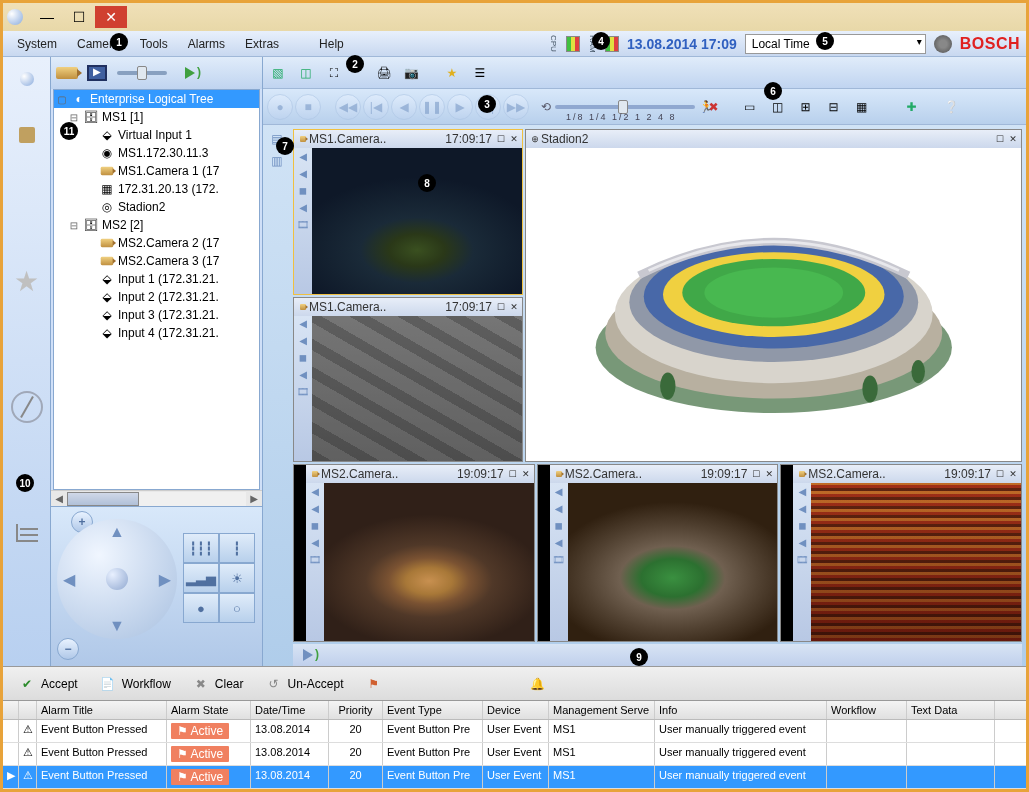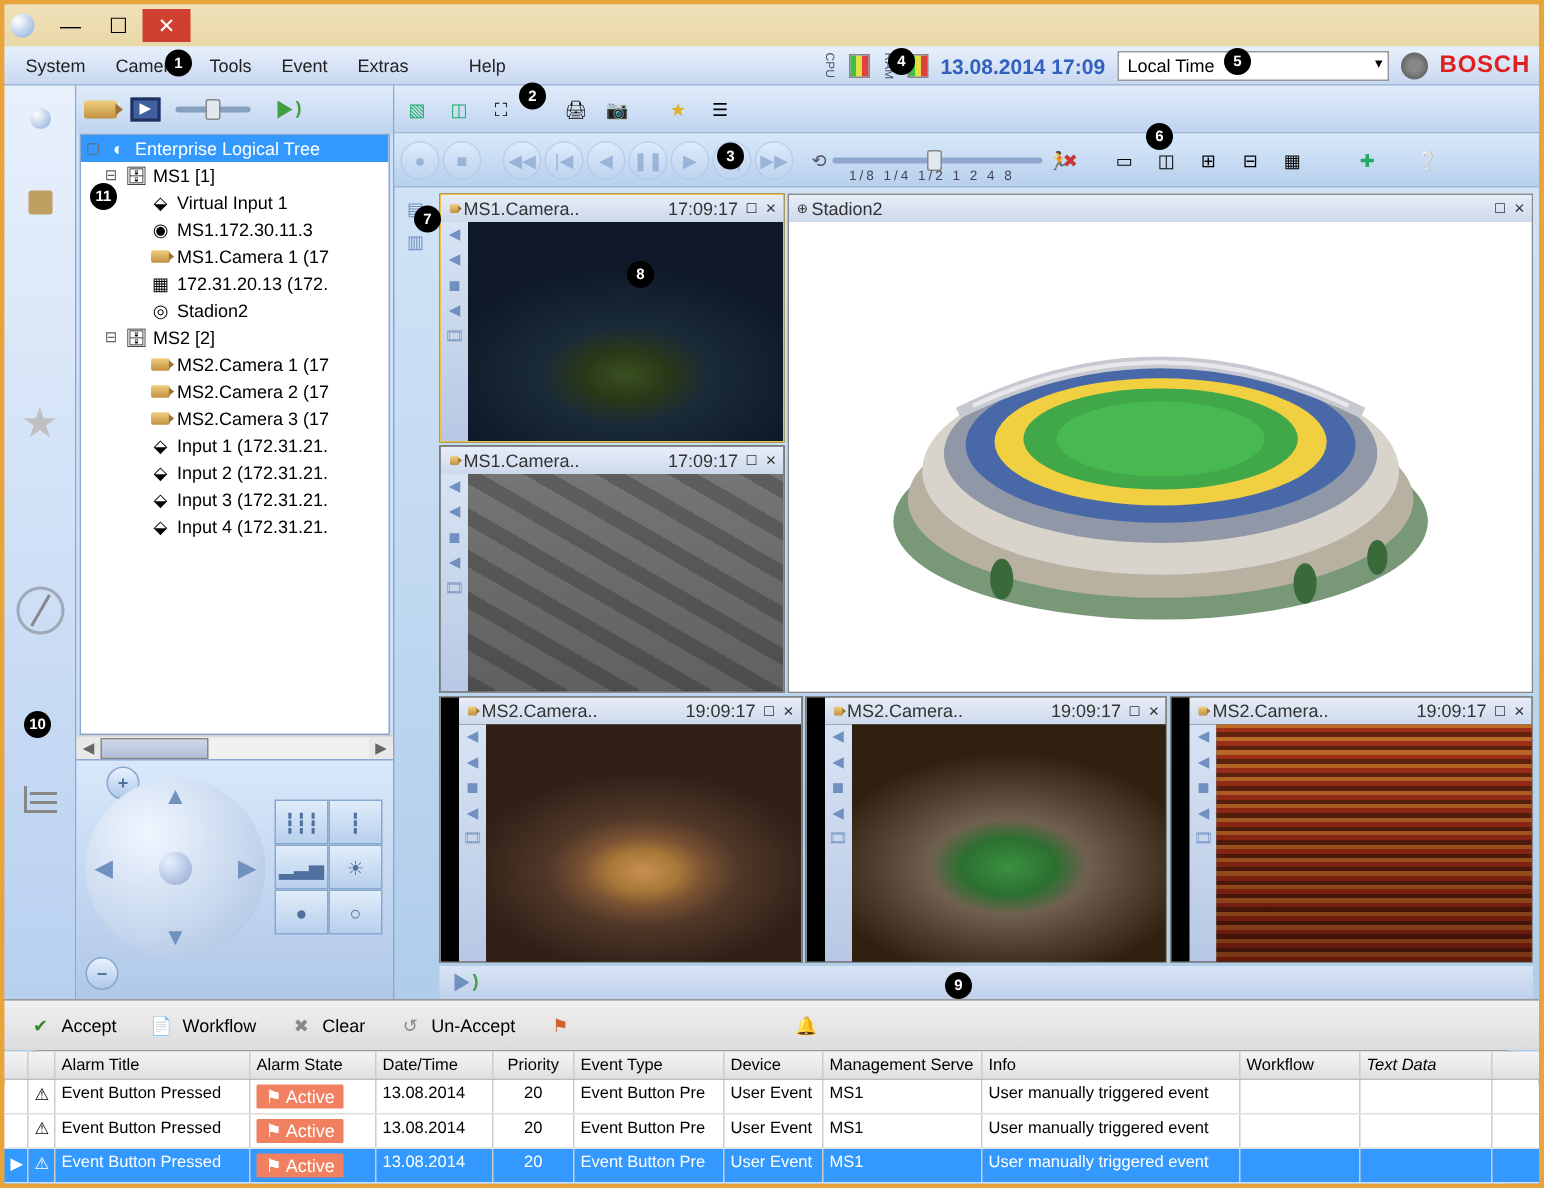--- a/index.html
+++ b/index.html
@@ -96,37 +96,37 @@
 .crowd { background: repeating-linear-gradient(0deg, #a04030 0 3px, #c09050 3px 6px, #603020 6px 9px), linear-gradient(#806040,#503020); background-blend-mode: overlay; }
 .map-pane { flex: 1; border: 1px solid #888; background: #fff; display: flex; flex-direction: column; }
 .map-body { flex: 1; background: #fff; display: flex; align-items: center; justify-content: center; position: relative; }
 .stadium-svg { width: 90%; height: 80%; }
 .row-small { height: 178px; display: flex; gap: 2px; }
 .row-small .cam-pane { flex: 1; padding-left: 12px; }
 .audio-row { height: 22px; display: flex; align-items: center; padding: 0 4px; background: linear-gradient(#d8e4f4,#c0d0ec); }
 .alarm-toolbar { height: 34px; background: linear-gradient(#f0f0f0,#dcdcdc); display: flex; align-items: center; gap: 4px; padding: 0 6px; border-top: 1px solid #999; }
 .alarm-btn { display: flex; align-items: center; gap: 4px; padding: 4px 8px; cursor: pointer; border-radius: 3px; }
 .alarm-btn .ai { width: 20px; height: 20px; display: flex; align-items: center; justify-content: center; }
-.alarm-table { background: #fff; border-top: 1px solid #999; border-radius: 24px; }
+.alarm-table { background: #fff; border-top: 1px solid #999; }
 .at-head { display: flex; background: linear-gradient(#f4f4f4,#e0e0e0); border-bottom: 1px solid #bbb; }
 .at-head div, .at-row div { padding: 3px 4px; border-right: 1px solid #ccc; font-size: 11px; overflow: hidden; white-space: nowrap; }
 .at-row { display: flex; border-bottom: 1px solid #ddd; }
 .at-row.sel { background: #3399ff; color: #fff; }
 .col-ind { width: 16px; }
 .col-ico { width: 18px; text-align: center; }
 .col-title { width: 130px; }
 .col-state { width: 84px; }
 .col-dt { width: 78px; }
 .col-pri { width: 54px; text-align: center; }
 .col-evt { width: 100px; }
 .col-dev { width: 66px; }
 .col-ms { width: 106px; }
 .col-info { width: 172px; }
 .col-wf { width: 80px; }
-.col-td { width: 88px; font-style: italic; }
+.col-td { width: 88px; }
 .state-active { background: #f08060; color: #fff; display: inline-block; padding: 1px 6px; border-radius: 1px; }
 .state-active::before { content: '⚑ '; }
 .num-badge { position: absolute; width: 18px; height: 18px; border-radius: 50%; background: #000; color: #fff; font-size: 10px; font-weight: bold; display: flex; align-items: center; justify-content: center; z-index: 50; }
 .tree-scroll::-webkit-scrollbar { width: 16px; }
 .tree-scroll::-webkit-scrollbar-thumb { background: linear-gradient(#d0d8e8,#b0c0d8); border: 1px solid #888; }
 .tree-scroll::-webkit-scrollbar-track { background: #f0f0f0; }
 </style>
 </head>
 <body>
 
@@ -138,21 +138,21 @@
       <div class="win-btn">—</div>
       <div class="win-btn">☐</div>
       <div class="win-btn win-close">✕</div>
     </div>
   </div>
 
   <div class="menubar">
     <div class="menu-item">System</div>
     <div class="menu-item">Camera</div>
     <div class="menu-item">Tools</div>
-    <div class="menu-item">Event</div>
+    <div class="menu-item">Alarms</div>
     <div class="menu-item">Extras</div>
     <div style="width:20px"></div>
     <div class="menu-item">Help</div>
     <div class="menubar-right">
       <span style="font-size:8px; writing-mode:vertical-lr; color:#456">CPU</span>
       <div class="cpu-ram-icon"></div>
       <span style="font-size:8px; writing-mode:vertical-lr; color:#456">RAM</span>
       <div class="cpu-ram-icon"></div>
       <div class="datetime">13.08.2014 17:09</div>
       <div class="tz-wrap"><input class="tz-select" readonly="" value="Local Time" style=""></div>
@@ -229,26 +229,20 @@
             <span>172.31.20.13 (172.</span>
           </div>
         <div class="tree-node pad-3">
             <span class="tree-icon">◎</span>
             <span>Stadion2</span>
           </div>
         <div class="tree-node pad-1">
             <span class="tree-collapse">⊟</span>
             <span class="tree-icon">🗄</span>
             <span>MS2 [2]</span>
-          </div>
-        <div class="tree-node pad-3">
-            <span class="tree-icon">
-              <span class="cam-icon" style="transform:scale(0.7)"></span>
-            </span>
-            <span>MS2.Camera 1 (17</span>
           </div>
         <div class="tree-node pad-3">
             <span class="tree-icon">
               <span class="cam-icon" style="transform:scale(0.7)"></span>
             </span>
             <span>MS2.Camera 2 (17</span>
           </div>
         <div class="tree-node pad-3">
             <span class="tree-icon">
               <span class="cam-icon" style="transform:scale(0.7)"></span>

